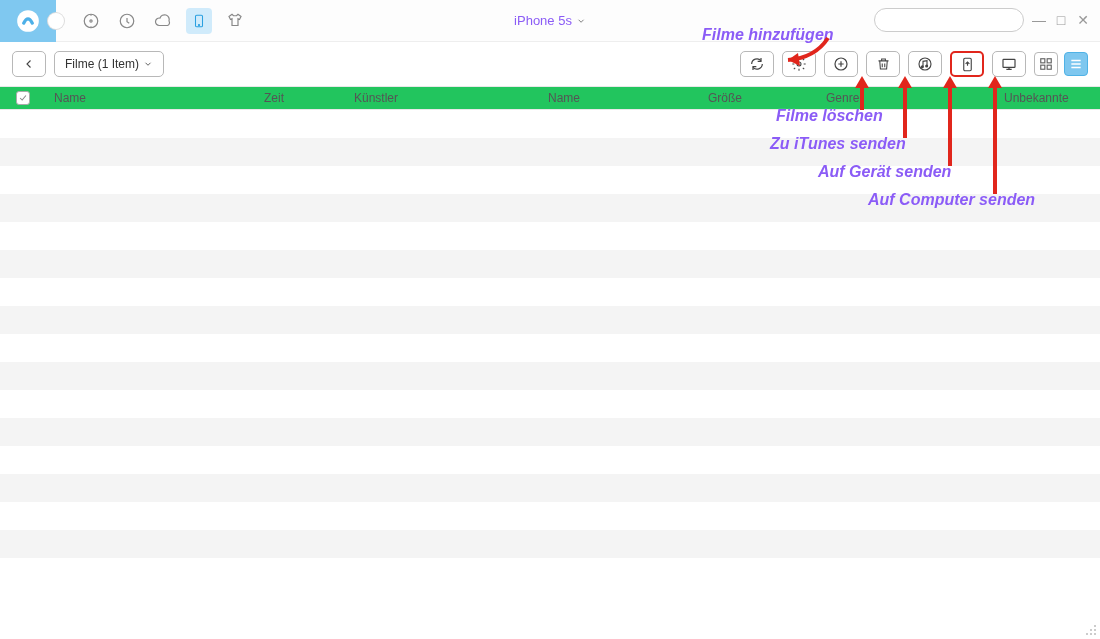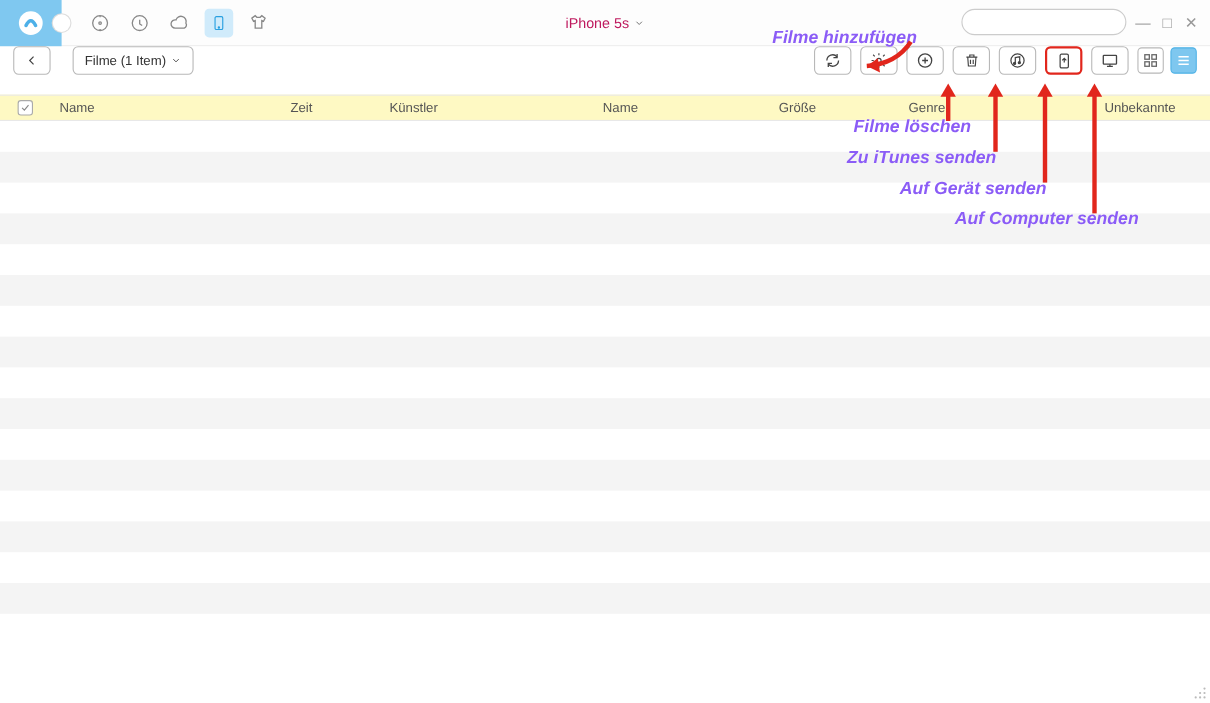--- a/index.html
+++ b/index.html
@@ -5,39 +5,39 @@
   * { box-sizing: border-box; margin: 0; padding: 0; font-family: -apple-system, Helvetica, Arial, sans-serif; }
   body { width: 1100px; height: 639px; background: #fff; overflow: hidden; position: relative; }
 
   
   .titlebar { height: 42px; display: flex; align-items: center; background: #fdfdfd; border-bottom: 1px solid #eee; position: relative; }
   .app-logo { width: 56px; height: 42px; background: #7fc8f0; display: flex; align-items: center; justify-content: center; position: relative; }
   .app-logo::after { content: ""; position: absolute; right: -8px; top: 50%; transform: translateY(-50%); width:16px; height:16px; background:#fff; border-radius:50%; box-shadow:0 0 0 1px #ddd; }
   .top-icons { display: flex; align-items: center; gap: 10px; margin-left: 22px; }
   .top-ico { width: 26px; height: 26px; display:flex; align-items:center; justify-content:center; color:#888; border-radius:4px; }
   .top-ico.active { background:#d0ebfb; color:#2aa0e0; }
-  .device-title { position:absolute; left:50%; transform:translateX(-50%); font-size:13px; color:#be185d; display:flex; align-items:center; gap:4px;}
+  .device-title { position:absolute; left:50%; transform:translateX(-50%); font-size:13px; color:#8b5cf6; display:flex; align-items:center; gap:4px;}
   .winbox { position:absolute; right:10px; top:8px; display:flex; align-items:center; gap:8px;}
   .search { width:150px; height:24px; border:1px solid #ccc; border-radius:12px; padding:0 8px 0 24px; font-size:12px; position:relative; background:#fff;}
   .search-wrap{position:relative;}
   .search-wrap svg{position:absolute; left:7px; top:5px; width:14px;height:14px; stroke:#777;}
   .winctl{ color:#999; font-size:14px; width:14px; text-align:center;}
   
   
-  .toolbar { height: 44px; display:flex; padding:0 12px; gap:20px; position:relative;}
+  .toolbar { height: 44px; display:flex; align-items:center; padding:0 12px; gap:8px; position:relative;}
   .btn { height:26px; border:1px solid #b8b8b8; border-radius:5px; background:#fff; display:flex; align-items:center; justify-content:center; padding:0 10px; font-size:12px; color:#333; gap:4px;}
   .btn.sq{ width:34px; padding:0;}
   .btn.red-outline{ border:2px solid #e1261c; }
   .tool-right{ position:absolute; right:12px; display:flex; gap:8px; align-items:center;}
   .view-toggle{ display:flex; gap:6px; }
   .view-btn{ width:24px; height:24px; border:1px solid #b8b8b8; border-radius:4px; display:flex; align-items:center; justify-content:center; background:#fff;}
   .view-btn.active{ background:#7ec7ef; border-color:#4fb2e6; }
 
   
-  .thead { height:24px; background:#fef9c3; border-top:1px solid #e8e8e8; border-bottom:1px solid #e8e8e8; display:flex; align-items:center; font-size:12px; color:#555;}
+  .thead { height:24px; background:#22c55e; border-top:1px solid #e8e8e8; border-bottom:1px solid #e8e8e8; display:flex; align-items:center; font-size:12px; color:#555;}
   .col-check{width:46px; display:flex; align-items:center; justify-content:center;}
   .col-name{width:218px; padding-left:8px;}
   .col-time{width:90px;}
   .col-artist{width:194px;}
   .col-album{width:160px;}
   .col-size{width:118px;}
   .col-genre{width:174px;}
   .col-rating{flex:1; padding-left:4px;}
   .thead > div { border-right:0px solid #eee; }
 

